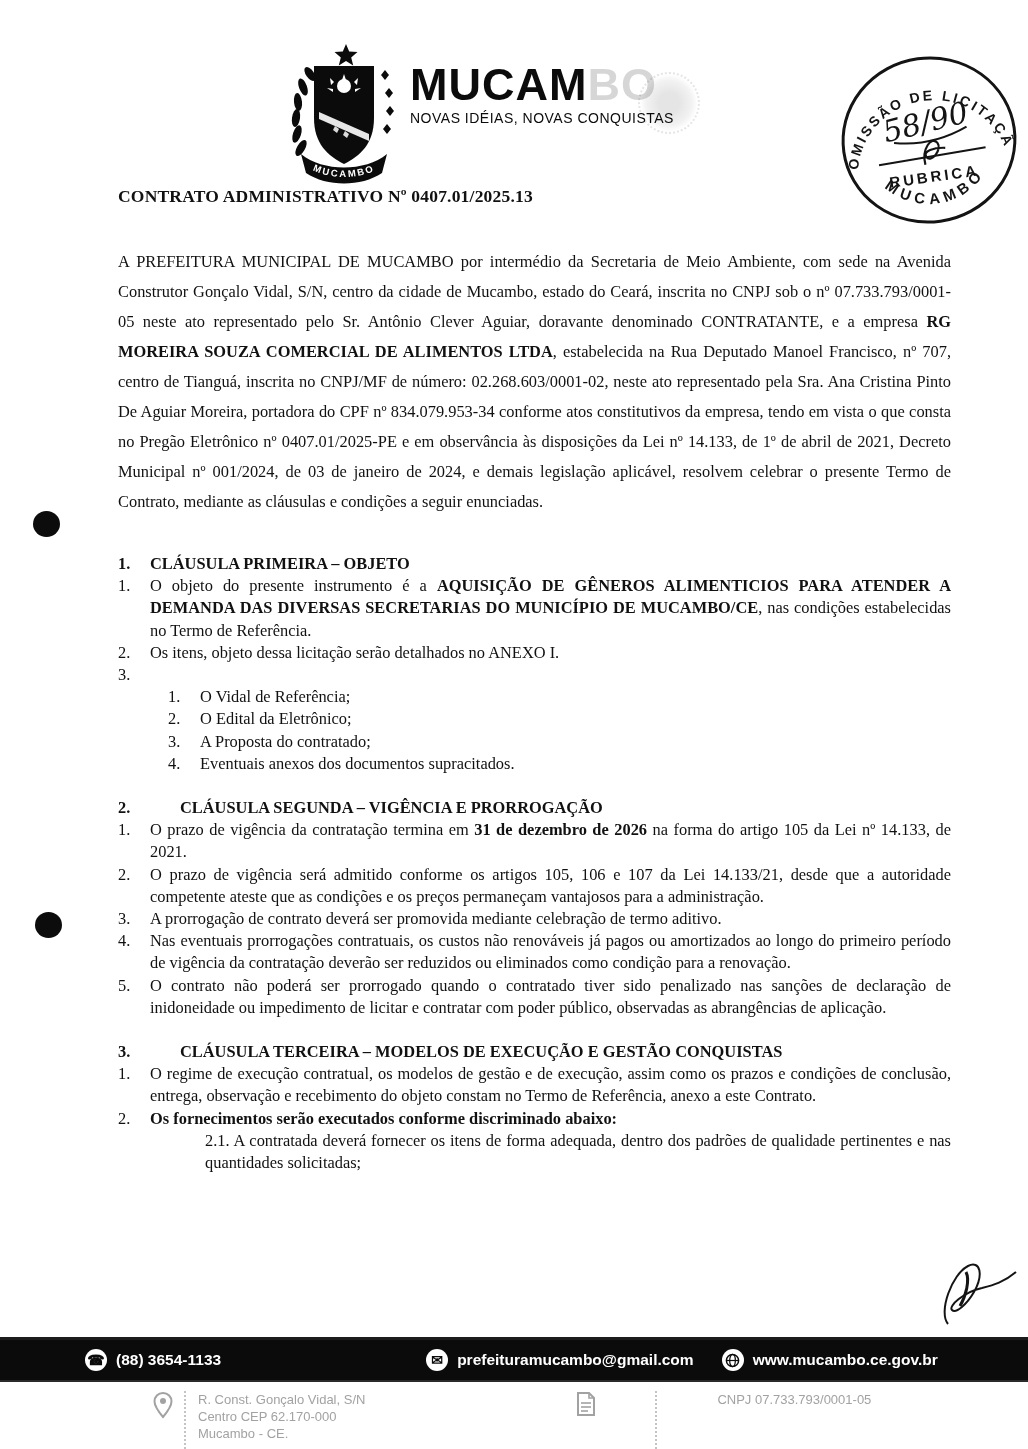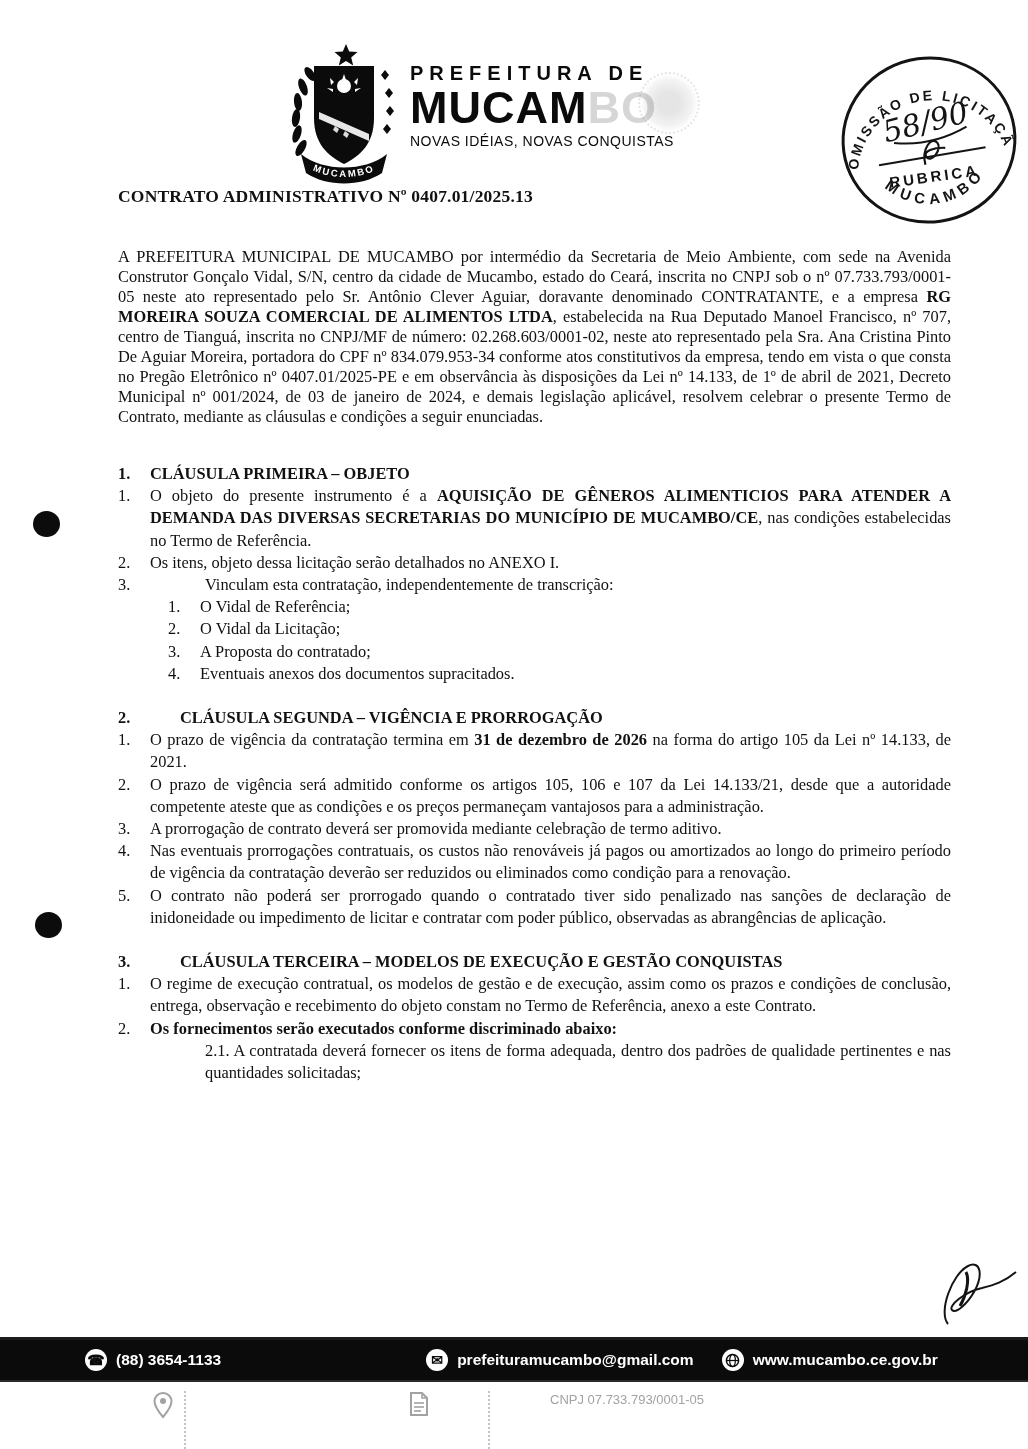--- a/index.html
+++ b/index.html
@@ -18,21 +18,21 @@
   .wm3{font-size:14px; font-weight:normal; letter-spacing:0.5px; white-space:nowrap; margin-top:2px;}
   .ghost-stamp{position:absolute; left:638px; top:72px; width:58px; height:58px; border-radius:50%;
     background:radial-gradient(circle, rgba(0,0,0,0.10) 25%, rgba(0,0,0,0.05) 55%, transparent 70%);
     border:2px dotted rgba(0,0,0,0.10);}
   .stamp{position:absolute; left:836px; top:52px; width:186px; height:176px; transform:rotate(-8deg);}
   
   .content{position:absolute; left:118px; top:0; width:833px;}
   .doc-title{margin-top:186px; font-size:17.5px; font-weight:bold; letter-spacing:0.2px;}
   .epigraph{margin-top:20px; margin-left:419px; width:414px; font-weight:bold;
     font-size:16.4px; line-height:21.2px; text-align:justify;}
-  .preamble{margin-top:40px; font-size:16.4px; line-height:20px; text-align:justify;}
+  .preamble{margin-top:40px; font-size:16.4px; line-height:30px; text-align:justify;}
   .clauses{margin-top:36px; font-size:16.4px; line-height:22.2px;}
   .clause{margin-bottom:22px;}
   .row{display:flex;}
   .num{flex:none; width:32px;}
   .heading .num{font-weight:bold;}
   .heading.wideh .num{width:62px;}
   .ctitle{font-weight:bold;}
   .item.wide .num{width:87px;}
   .itext{flex:1; text-align:justify;}
   .subitem{margin-left:50px;}
@@ -101,21 +101,20 @@
       <path d="M36 70 L86 92 L86 99 L36 77 z" opacity="0.9"></path>
       <path d="M52 84 l4 3 -2 4 -4 -3 z M62 89 l4 3 -2 4 -4 -3 z" opacity="0.85"></path>
     </g>
     <path id="bannerPath" d="M26 126 C 44 138 78 138 96 126" fill="none"></path>
     <text font-family="Liberation Sans, sans-serif" font-size="9.5" font-weight="bold" fill="#ffffff" letter-spacing="2">
       <textPath href="#bannerPath" startOffset="50%" text-anchor="middle">MUCAMBO</textPath>
     </text>
   </svg>
 
   <div class="wordmark">
-    <div class="wm1">PREFEITURA DE</div>
     <div class="wm2"><span>MUCAM</span><span class="faded">BO</span></div>
     <div class="wm3">NOVAS IDÉIAS, NOVAS CONQUISTAS</div>
   </div>
   <div class="ghost-stamp"></div>
 
   <svg class="stamp" viewBox="0 0 186 176" xmlns="http://www.w3.org/2000/svg">
     <ellipse cx="93" cy="88" rx="86" ry="82" fill="none" stroke="#141414" stroke-width="3"></ellipse>
     <path id="arcTop" d="M20 102 A 76 74 0 0 1 166 102" fill="none"></path>
     <path id="arcBot" d="M32 110 A 64 60 0 0 0 154 110" fill="none"></path>
     <text font-family="Liberation Sans, sans-serif" font-size="14" font-weight="bold" fill="#141414" letter-spacing="2.5">
@@ -150,29 +149,28 @@
           <div class="row item">
             <span class="num">1.</span>
             <div class="itext"><span>O objeto do presente instrumento é a </span><span class="b">AQUISIÇÃO DE GÊNEROS ALIMENTICIOS PARA ATENDER A DEMANDA DAS DIVERSAS SECRETARIAS DO MUNICÍPIO DE MUCAMBO/CE</span><span>, nas condições estabelecidas no Termo de Referência.</span></div>
           </div>
           <div class="row item">
             <span class="num">2.</span>
             <div class="itext"><span>Os itens, objeto dessa licitação serão detalhados no ANEXO I.</span></div>
           </div>
           <div class="row item wide">
             <span class="num">3.</span>
-            <div class="itext"><span>Vinculam esta contratação, independentemente de transcrição:</span></div>
           </div>
           <div class="row subitem">
             <span class="num">1.</span>
             <div class="itext"><span>O Vidal de Referência;</span></div>
           </div>
           <div class="row subitem">
             <span class="num">2.</span>
-            <div class="itext"><span>O Vidal da Licitação;</span></div>
+            <div class="itext"><span>O Edital da Eletrônico;</span></div>
           </div>
           <div class="row subitem">
             <span class="num">3.</span>
             <div class="itext"><span>A Proposta do contratado;</span></div>
           </div>
           <div class="row subitem">
             <span class="num">4.</span>
             <div class="itext"><span>Eventuais anexos dos documentos supracitados.</span></div>
           </div>
         </section>
@@ -248,20 +246,25 @@
 
   <div class="contacts">
     <div class="cgroup g1">
       <span class="cg-icon">
         <svg width="22" height="28" viewBox="0 0 22 28">
             <path d="M11 2 C 6 2 2.5 5.8 2.5 10.3 C 2.5 16 11 26 11 26 C 11 26 19.5 16 19.5 10.3 C 19.5 5.8 16 2 11 2 z" fill="none" stroke="#a2a2a2" stroke-width="2"></path>
             <circle cx="11" cy="10" r="3" fill="#a2a2a2"></circle>
           </svg>
       </span>
       <span class="cg-div"></span>
+      <div class="addr">
+        <div>R. Const. Gonçalo Vidal, S/N</div>
+        <div>Centro CEP 62.170-000</div>
+        <div>Mucambo - CE.</div>
+      </div>
     </div>
     <div class="cgroup g2">
       <span class="cg-icon">
         <svg width="22" height="26" viewBox="0 0 22 26">
             <path d="M3 2 h11 l5 5 v17 h-16 z" fill="none" stroke="#a2a2a2" stroke-width="2"></path>
             <path d="M14 2 v5 h5" fill="none" stroke="#a2a2a2" stroke-width="1.6"></path>
             <line x1="6" y1="12" x2="16" y2="12" stroke="#a2a2a2" stroke-width="1.6"></line>
             <line x1="6" y1="16" x2="16" y2="16" stroke="#a2a2a2" stroke-width="1.6"></line>
             <line x1="6" y1="20" x2="13" y2="20" stroke="#a2a2a2" stroke-width="1.6"></line>
           </svg>

